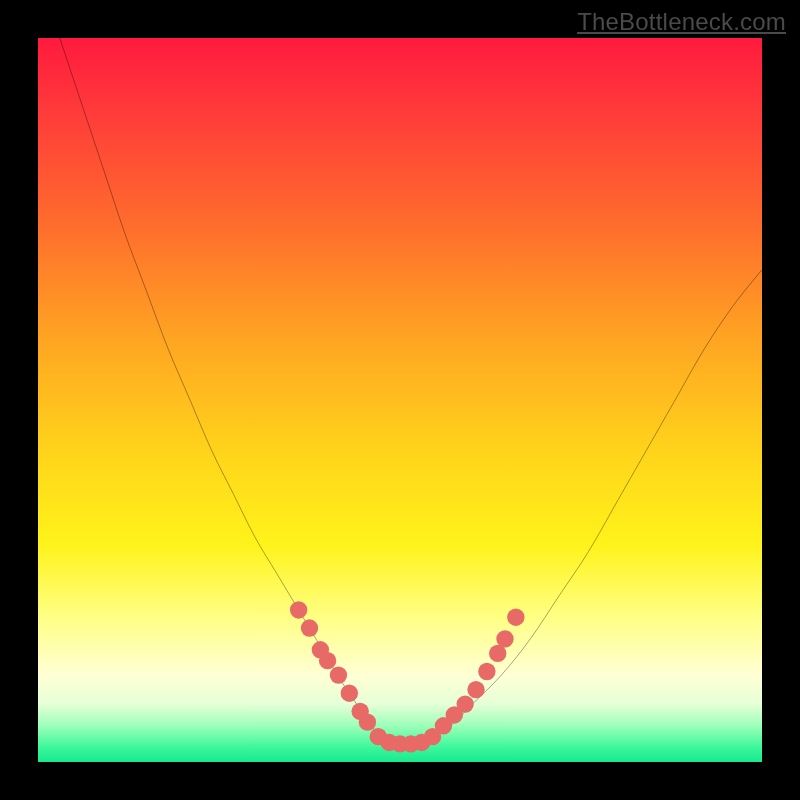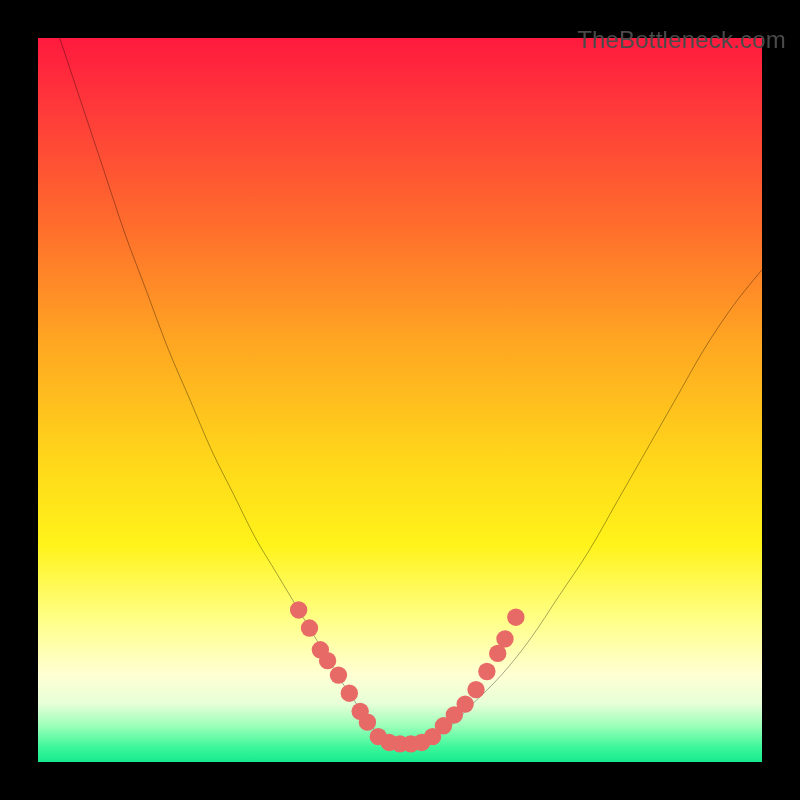--- a/index.html
+++ b/index.html
@@ -51,27 +51,28 @@
   }
   .curve-svg {
     position: absolute;
     left: 0;
     top: 0;
     width: 100%;
     height: 100%;
   }
   .watermark {
     position: absolute;
-    top: 26px;
+    top: 8px;
     right: 14px;
     color: #4a4a4a;
     font-size: 24px;
     font-weight: 500;
     letter-spacing: 0.2px;
     user-select: none;
+    text-decoration: underline;
   }
 </style>
 </head>
 <body>
 
 <div class="frame">
   <div class="plot-area">
     <div class="gradient"></div>
     <svg class="curve-svg" viewBox="0 0 100 100" preserveAspectRatio="none">
       <path id="curve-path" fill="none" stroke="#000000" stroke-width="0.35" vector-effect="non-scaling-stroke" d="M 3 0 C 3.5 1.5, 5 6, 6 9 C 7 12, 8 15, 9 18 C 10 21, 11 24.166666666666668, 12 27 C 13 29.833333333333332, 14 32.33333333333333, 15 35 C 16 37.66666666666667, 17 40.50000000000001, 18 43.00000000000001 C 19 45.50000000000001, 20 47.66666666666667, 21 50 C 22 52.33333333333333, 23 54.833333333333336, 24 57 C 25 59.166666666666664, 26 61, 27 63 C 28 65, 29 67.16666666666667, 30 69 C 31 70.83333333333333, 32 72.33333333333333, 33 74 C 34 75.66666666666667, 35 77.33333333333333, 36 79 C 37 80.66666666666667, 38 82.33333333333333, 39 84 C 40 85.66666666666667, 41.166666666666664 87.66666666666667, 42 89 C 42.833333333333336 90.33333333333333, 43.333333333333336 91, 44 92 C 44.666666666666664 93, 45.333333333333336 94.16666666666667, 46 95 C 46.666666666666664 95.83333333333333, 47.333333333333336 96.58333333333333, 48 97 C 48.666666666666664 97.41666666666667, 49.333333333333336 97.41666666666667, 50 97.5 C 50.666666666666664 97.58333333333333, 51.333333333333336 97.58333333333333, 52 97.5 C 52.666666666666664 97.41666666666667, 53.16666666666667 97.41666666666667, 54 97 C 54.83333333333333 96.58333333333333, 55.99999999999999 95.83333333333333, 56.99999999999999 95 C 57.99999999999999 94.16666666666667, 58.83333333333333 93.16666666666667, 60 92 C 61.16666666666667 90.83333333333333, 62.666666666666664 89.5, 64 88 C 65.33333333333333 86.5, 66.66666666666667 84.83333333333333, 68 83 C 69.33333333333333 81.16666666666667, 70.66666666666667 79, 72 77 C 73.33333333333333 75, 74.66666666666667 73.16666666666667, 76 71 C 77.33333333333333 68.83333333333333, 78.66666666666667 66.33333333333333, 80 64 C 81.33333333333333 61.666666666666664, 82.66666666666667 59.333333333333336, 84 57 C 85.33333333333333 54.666666666666664, 86.66666666666667 52.33333333333333, 88 50 C 89.33333333333333 47.66666666666667, 90.66666666666667 45.16666666666667, 92 43.00000000000001 C 93.33333333333333 40.83333333333334, 94.66666666666667 38.833333333333336, 96 37 C 97.33333333333333 35.166666666666664, 99.33333333333333 32.833333333333336, 100 32"></path>

